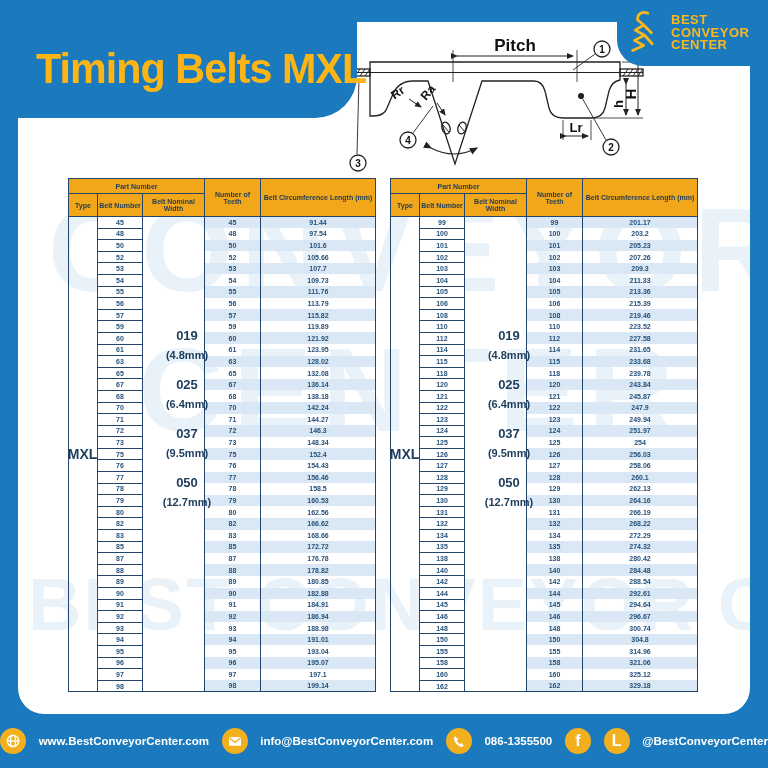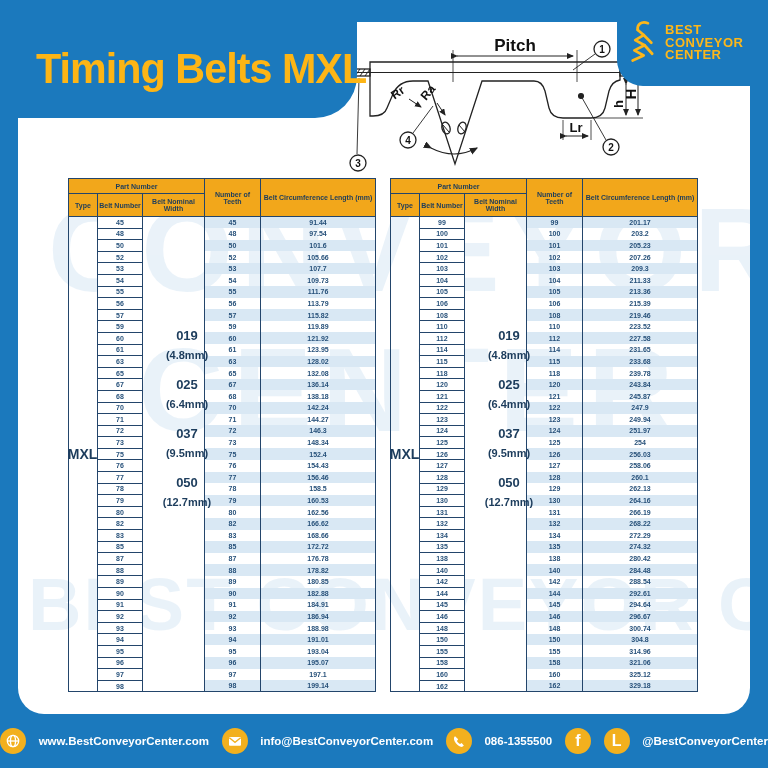--- a/index.html
+++ b/index.html
@@ -16,23 +16,23 @@
   .watermark .w3 { position:absolute; left:10px; top:540px; font-size:74px; letter-spacing:2px; white-space:nowrap; }
 
   
   .title-block { position:absolute; left:12px; top:0; width:345px; height:118px;
                  background:#1B79BD; border-bottom-right-radius:42px; z-index:5; }
   .page-title { position:absolute; left:24px; top:44px; color:#FDB515; font-size:43px;
                 font-weight:bold; letter-spacing:-1px; white-space:nowrap;
                 transform:scaleX(.96); transform-origin:left; }
 
   
-  .logo-block { position:absolute; left:617px; top:0; width:151px; height:86px;
+  .logo-block { position:absolute; left:617px; top:0; width:151px; height:66px;
                 background:#1B79BD; border-bottom-left-radius:26px; z-index:5;
-                display:flex; align-items:center; padding-left:8px; gap:6px; }
+                display:flex; align-items:center; padding-left:8px; gap:12px; }
   .logo-text { color:#FDB71A; font-weight:bold; font-size:13px; line-height:.95;
                letter-spacing:.5px; }
 
   
   .diagram { position:absolute; left:345px; top:36px; z-index:3; }
 
   
   .tbl-wrap { position:absolute; top:178px; width:307px; z-index:3; }
   .tbl-wrap.left { left:68px; } .tbl-wrap.right { left:390px; }
   table { border-collapse:collapse; width:307px; table-layout:fixed;

